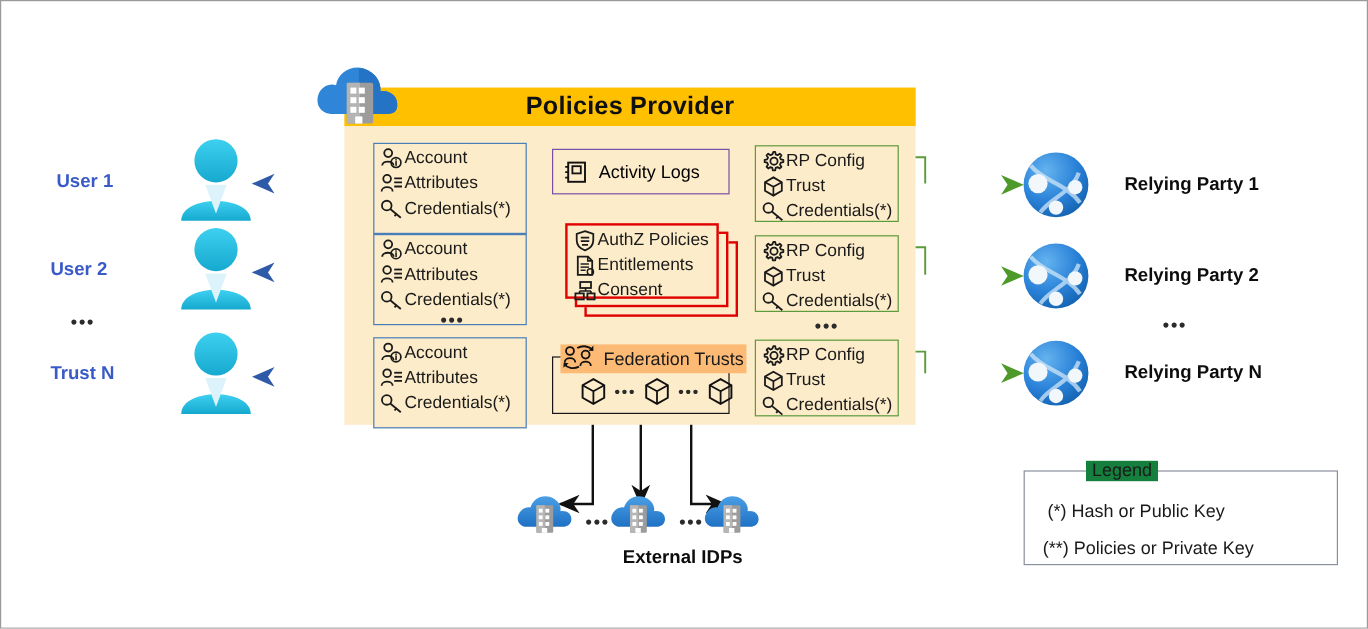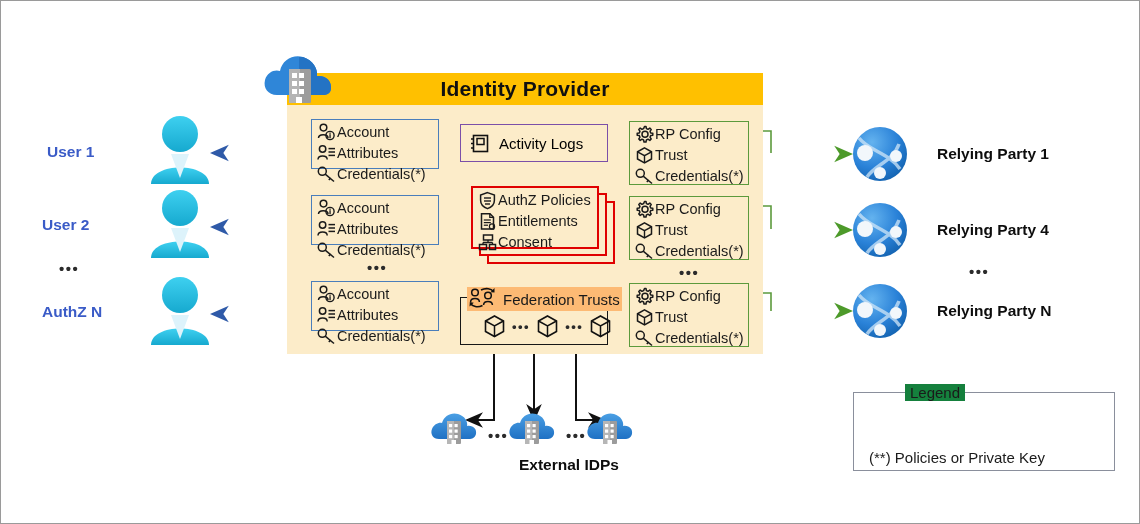--- a/index.html
+++ b/index.html
@@ -15,21 +15,21 @@
              align-items:center;justify-content:center;font-size:21px;font-weight:bold;
              color:#101010;letter-spacing:.2px;}
   #idp-cloud{left:262px;top:44px;width:70px;height:62px;}
 
   
   .box{box-sizing:border-box;background:#fcecc9;}
   .brow{display:flex;align-items:center;line-height:1;white-space:nowrap;}
   .brow .ic{width:22px;height:21px;flex:0 0 22px;display:flex;align-items:center;justify-content:center;}
   .brow .tx{font-size:14.5px;color:#1a1a1a;}
 
-  .acct-box{width:128px;height:50px;border:1.6px solid #4a7ebb;padding:2px 4px 0 3px;}
+  .acct-box{width:128px;height:76px;border:1.6px solid #4a7ebb;padding:2px 4px 0 3px;}
   .rp-box{width:120px;height:64px;border:1.6px solid #5c9a3c;padding:2px 4px 16px 3px;}
   .authz-box{width:128px;height:63px;border:2px solid #e00000;padding:2px 4px 0 3px;}
   .logs-box{width:148px;height:38px;border:1.6px solid #7b4fa8;display:flex;align-items:center;gap:9px;padding-left:8px;box-sizing:border-box;}
   .fed-box{width:148px;height:48px;border:1.6px solid #171717;box-sizing:border-box;}
 
   .ell{font-size:15px;color:#2b2b2b;letter-spacing:1.5px;font-weight:bold;}
 
   
   .user-label{font-size:15.5px;font-weight:bold;color:#3a5bc7;white-space:nowrap;}
   .rp-label{font-size:15.5px;font-weight:bold;color:#0d0d0d;white-space:nowrap;margin-left:16px;}
@@ -116,21 +116,21 @@
 
     <g stroke="#111" stroke-width="2" fill="none">
       <path d="M493,334 L493,419 L466,419" marker-end="url(#mBlack)"></path>
       <path d="M533,334 L533,419" marker-end="url(#mBlack)"></path>
       <path d="M575,334 L575,419 L603,419" marker-end="url(#mBlack)"></path>
     </g>
   </svg>
 
   <div class="abs" id="idp-panel"></div>
   <div class="abs" id="idp-header"></div>
-  <div class="abs" id="idp-title">Identity Provider</div>
+  <div class="abs" id="idp-title">Policies Provider</div>
 
   <svg class="abs" id="idp-cloud" viewBox="0 0 70 62">
     <path d="M14,50 C5,50 0,43 2,35 C4,27 12,24 17,26 C19,15 30,9 40,12 C50,15 55,24 54,31
              C63,30 69,36 68,44 C67,50 62,50 58,50 Z" fill="#2f86d8"></path>
     <path d="M40,12 C50,15 55,24 54,31 C63,30 69,36 68,44 C67,50 62,50 58,50 L36,50 L36,12 Z" fill="#2473c4"></path>
     <rect x="26" y="24" width="22" height="34" rx="1.5" fill="#9c9c9c"></rect>
     <rect x="26" y="24" width="11" height="34" fill="#b4b4b4"></rect>
     <g fill="#ffffff">
       <rect x="29" y="28" width="5" height="5"></rect>
         <rect x="36" y="28" width="5" height="5"></rect>
@@ -475,21 +475,21 @@
     <g>
       <circle cx="179" cy="294" r="18" fill="url(#gUser)"></circle>
       <path d="M150,344 C150,322 208,322 208,344 Z" fill="url(#gUser)"></path>
       <path d="M170,314 L179,338 L188,314 Z" fill="#ddf3fb"></path>
     </g>
   </svg>
 
   <div class="abs user-label" style="left:46px;top:142px;">User 1</div>
   <div class="abs user-label" style="left:41px;top:215px;">User 2</div>
   <div class="abs ell" style="left:58px;top:259px;">•••</div>
-  <div class="abs user-label" style="left:41px;top:302px;">AuthZ N</div>
+  <div class="abs user-label" style="left:41px;top:302px;">Trust N</div>
 
   <svg class="abs" style="left:0;top:0;width:1140px;height:524px;">
     <defs>
       <radialGradient id="gGlobe" cx="35%" cy="28%" r="85%">
         <stop offset="0%" stop-color="#64b3ef"></stop>
           <stop offset="55%" stop-color="#2a82d8"></stop>
         <stop offset="100%" stop-color="#0e5ca8"></stop>
       </radialGradient>
     </defs>
     <g>
@@ -518,21 +518,21 @@
         <path d="M858,294 C868,307 888,309 899,325"></path>
         <path d="M866,333 C874,321 892,317 898,300"></path>
       </g>
       <circle cx="864" cy="309" r="8" fill="#f2f7fb"></circle>
       <circle cx="895" cy="312" r="6" fill="#f2f7fb"></circle>
       <circle cx="879" cy="329" r="6" fill="#f2f7fb"></circle>
     </g>
   </svg>
 
   <div class="abs rp-label" style="left:920px;top:144px;">Relying Party 1</div>
-  <div class="abs rp-label" style="left:920px;top:220px;">Relying Party 4</div>
+  <div class="abs rp-label" style="left:920px;top:220px;">Relying Party 2</div>
   <div class="abs ell" style="left:968px;top:262px;">•••</div>
   <div class="abs rp-label" style="left:920px;top:301px;">Relying Party N</div>
 
   <svg class="abs" style="left:430px;top:400px;width:210px;height:48px;">
     <defs>
       <linearGradient id="gCloudS" x1="0" y1="0" x2="0" y2="1">
         <stop offset="0%" stop-color="#4a9fe4"></stop>
           <stop offset="100%" stop-color="#1f71c4"></stop>
       </linearGradient>
     </defs>
@@ -582,15 +582,16 @@
       <rect x="20.5" y="39" width="4.5" height="4" fill="#fff"></rect>
     </g>
   </svg>
 
   <div class="abs ell" style="left:487px;top:426px;">•••</div>
   <div class="abs ell" style="left:565px;top:426px;">•••</div>
   <div class="abs" id="ext-idp-label" style="left:472px;top:455px;">External IDPs</div>
 
   <div class="abs" id="legend"></div>
   <div class="abs" id="legend-title">Legend</div>
+  <div class="abs legend-line" style="left:872px;top:417px;">(*) Hash or Public Key</div>
   <div class="abs legend-line" style="left:868px;top:448px;">(**) Policies or Private Key</div>
 
 </div>
 
 </body></html>

